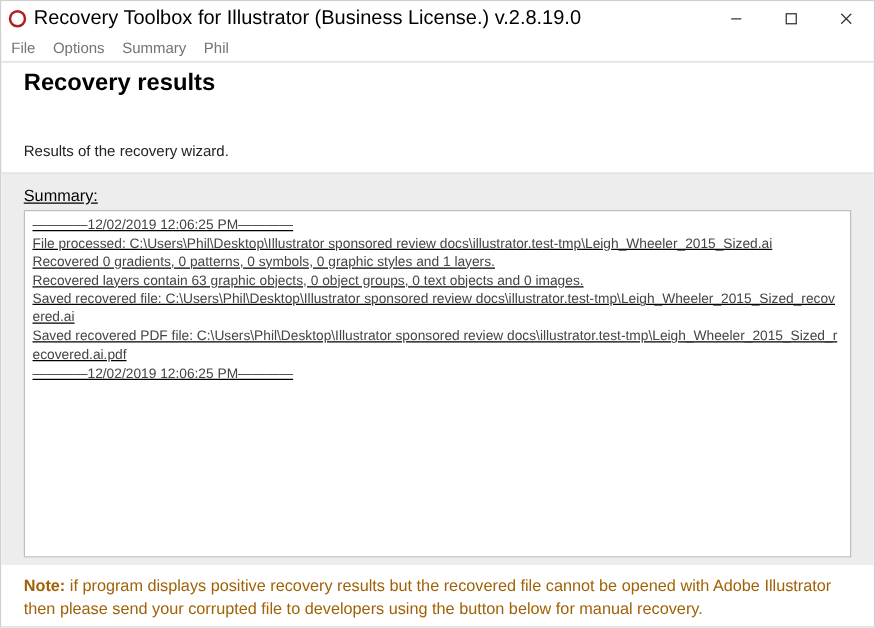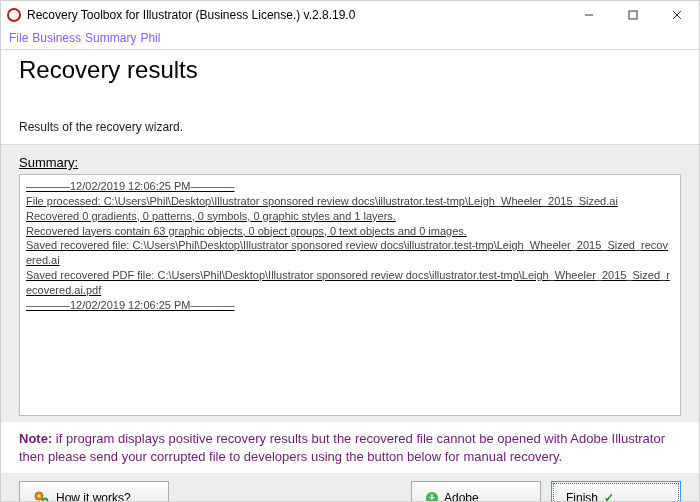--- a/index.html
+++ b/index.html
@@ -18,77 +18,77 @@
     display:flex; align-items:center;
     height:28px;
     padding:0 0 0 6px;
     background:#fff;
   }
   .titlebar .app-icon {
     width:14px; height:14px; border-radius:50%;
     border:2px solid #b02020;
     display:inline-block; margin-right:6px;
   }
-  .titlebar .title { flex:1; font-size:12px; color:#000; }
+  .titlebar .title { flex:1; font-size:16px; color:#000; }
   .win-btns { display:flex; height:100%; }
   .win-btn {
     width:44px; display:flex; align-items:center; justify-content:center;
     font-size:13px; color:#333;
   }
   .win-btn svg { stroke:#333; stroke-width:1; fill:none; }
   
   .menubar {
-    display:flex; gap:4px;
+    display:flex; gap:14px;
     padding:2px 10px 4px 8px;
     font-size:12px;
-    color:#8b5cf6;
+    color:#737373;
     border-bottom:1px solid #d8d8d8;
   }
   .menubar span { cursor:default; }
   
   .heading-area {
     padding:6px 18px 10px 18px;
     border-bottom:1px solid #d8d8d8;
   }
   .heading-area h1 {
     margin:0 0 2px 0;
-    font-size:24px;
-    font-weight:normal;
+    font-size:19px;
+    font-weight:bold;
   }
   .heading-area .sub {
     font-size:12px; color:#222;margin-top:36px;
   }
   
   .body-panel {
     background:#ededed;
     padding:10px 18px 6px 18px;
     text-decoration:underline;
   }
   .summary-label {
     font-size:13px; color:#000; margin-bottom:4px;
   }
   .summary-box {
     background:#fff;
     border:1px solid #bfbfbf;
-    height:242px;
+    height:278px;
     padding:4px 6px;
     font-size:11px;
     line-height:1.35;
     color:#444;
     overflow:hidden;
     white-space:pre-wrap;
     word-break:break-all;
     font-family:"Segoe UI", Tahoma, sans-serif;
   }
   
   .note-area {
     padding:8px 18px 8px 18px;
     font-size:13px;
     line-height:1.35;
-    color:#701a75;
+    color:#a16207;
     background:#fff;
   }
   
   .btnbar {
     background:#ededed;
     padding:8px 18px 12px 18px;
     display:flex;
     align-items:center;
   }
   .btn {
@@ -138,21 +138,21 @@
       <svg width="10" height="10">
           <line x1="1" y1="1" x2="9" y2="9"></line>
           <line x1="9" y1="1" x2="1" y2="9"></line>
         </svg>
     </div>
   </div>
 </div>
 
 <div class="menubar">
   <span>File</span>
-  <span>Business</span>
+  <span>Options</span>
   <span>Summary</span>
   <span>Phil</span>
 </div>
 
 <div class="heading-area">
   <h1>Recovery results</h1>
   <div class="sub">Results of the recovery wizard.</div>
 </div>
 
 <div class="body-panel">

